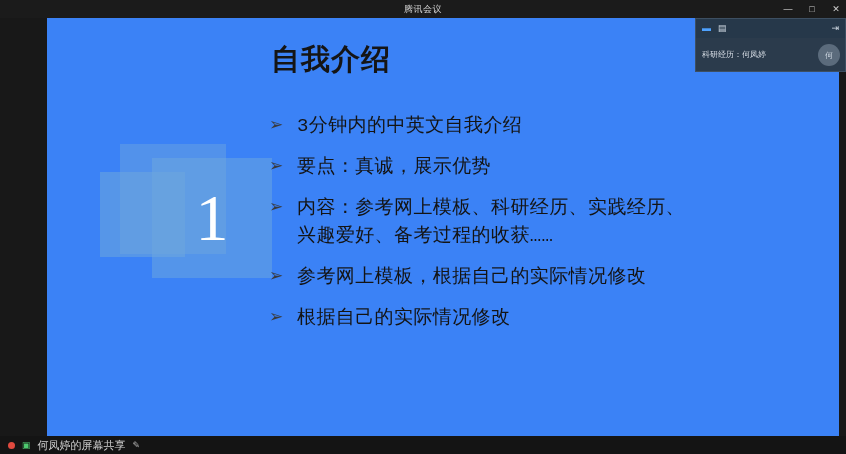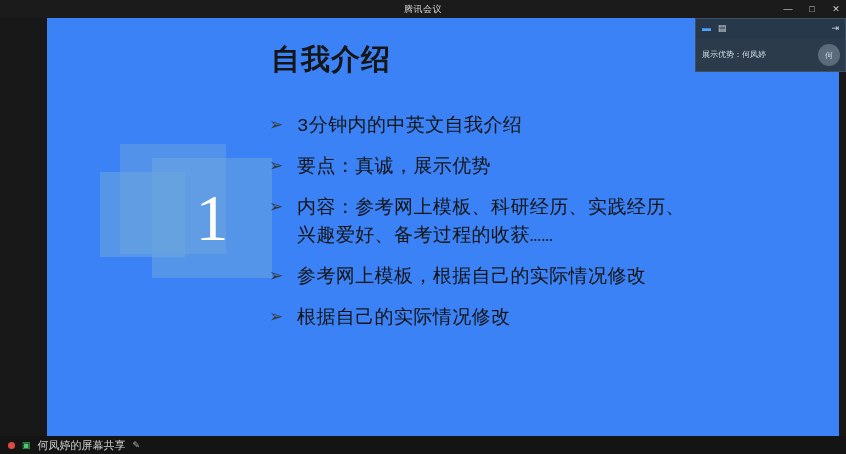--- a/index.html
+++ b/index.html
@@ -306,21 +306,21 @@
 
   <div class="meet-panel">
     <div class="meet-top">
       <span class="meet-ic blue">▬</span>
       <span class="meet-ic">▤</span>
       <div class="meet-top-right">
         <span class="meet-ic">⇥</span>
       </div>
     </div>
     <div class="meet-body">
-      <span class="meet-speaking">展示优势：何凤婷</span>
+      <span class="meet-speaking">科研经历：何凤婷</span>
       <span class="meet-avatar">何</span>
     </div>
   </div>
 
   <div class="bottombar">
     <span class="bb-dot"></span>
     <span class="bb-green">▣</span>
     <span class="bb-text">何凤婷的屏幕共享</span>
     <span class="bb-ic">✎</span>
   </div>

